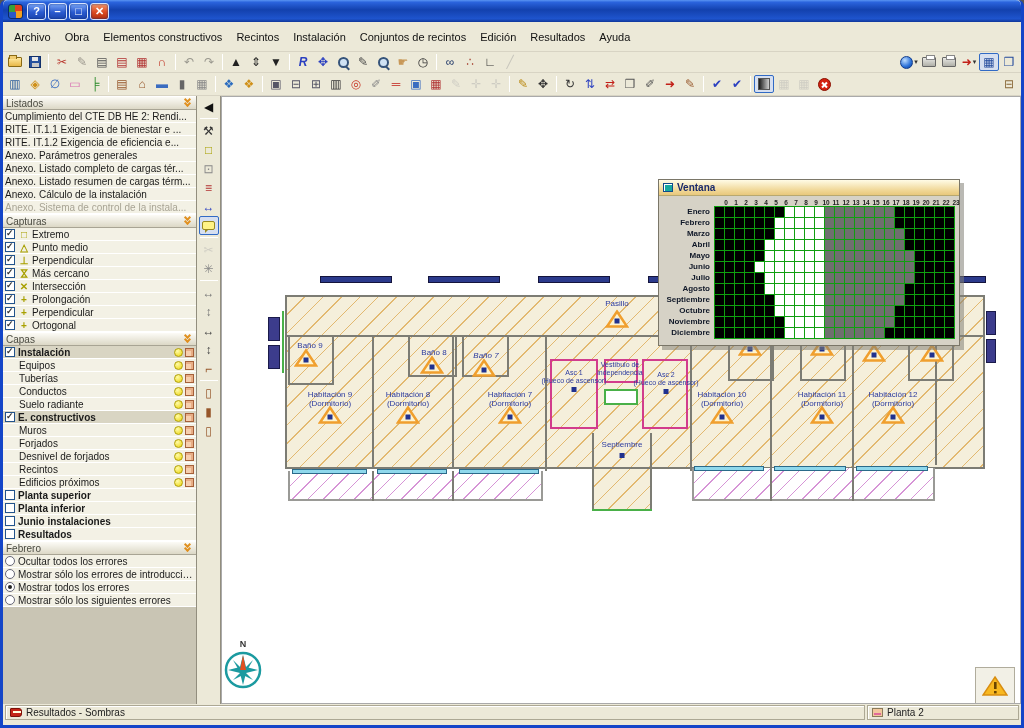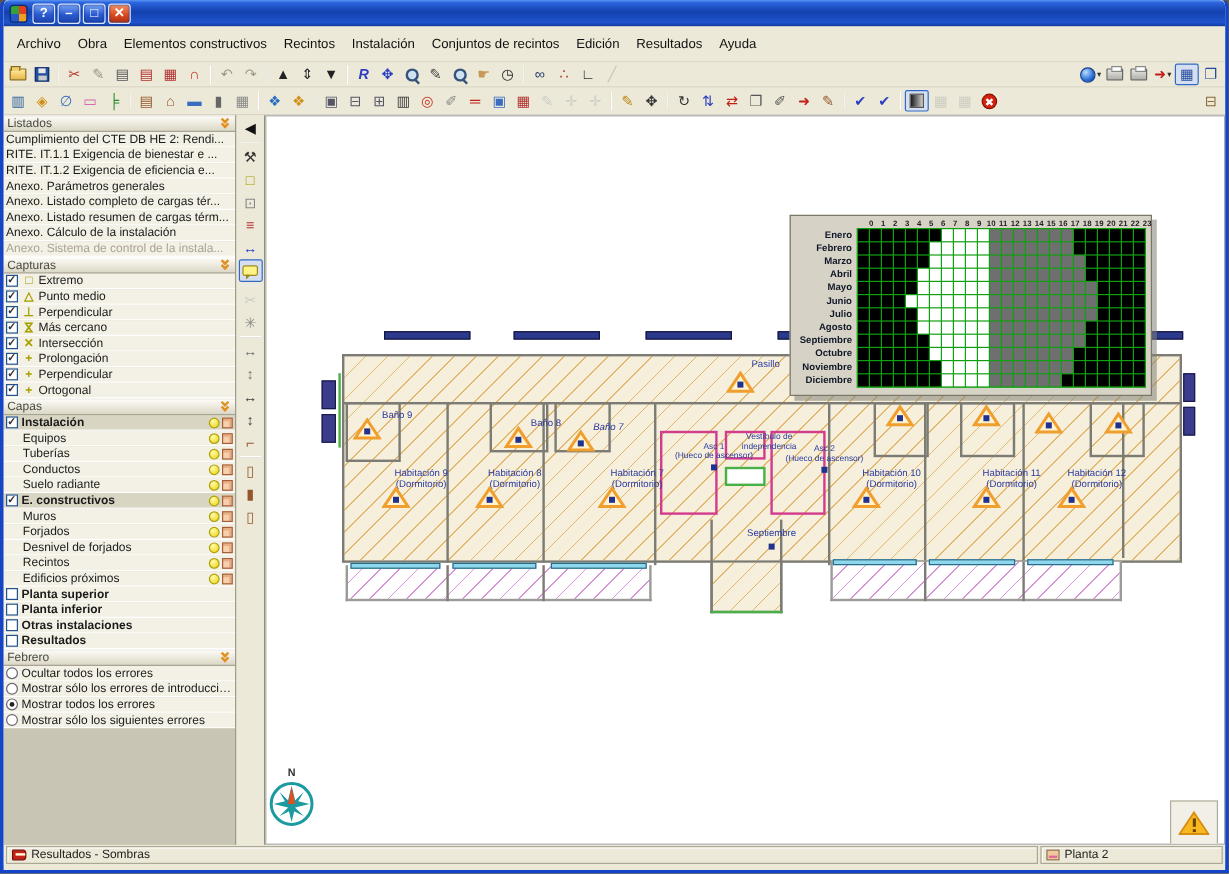--- a/index.html
+++ b/index.html
@@ -90,21 +90,21 @@
   .wv{width:2px;background:#7c7c74;}
   .wh{height:2px;background:#7c7c74;}
   .box{border:2px solid #7c7c74;}
   .box.pink{border-color:#d23c8c;}
   .box.green{border-color:#49b048;background:#fff;}
   .gl{height:2px;background:#49b048;}
   .gvl{width:2px;background:#49b048;}
   .wnavy{height:7px;background:#2b3a8c;border:1px solid #14143c;}
   .wcyan{height:5px;background:#8fd8ec;border:1px solid #2a6a8a;}
   .bnavy{background:#3c3c8c;border:1px solid #1a1a4a;}
-  .plab{position:absolute;transform:translate(-50%,0);text-align:center;color:#2b3a9e;font-size:8px;line-height:8.5px;white-space:nowrap;z-index:5;margin-left:21px;}
+  .plab{position:absolute;transform:translate(-50%,0);text-align:center;color:#2b3a9e;font-size:8px;line-height:8.5px;white-space:nowrap;z-index:5;}
   .plab.tiny{font-size:7px;line-height:7.5px;}
   .bsq{width:5px;height:5px;background:#20318f;margin:3px auto 0;}
   .wtri{position:absolute;transform:translate(-50%,-50%);z-index:6;}
   .warn-btn{position:absolute;width:40px;height:38px;background:#f2f0e6;border:1px solid #b0ac9c;display:flex;align-items:center;justify-content:center;}
   
   .vpopup{position:absolute;width:302px;background:#d6d2c6;border:1px solid #7a7668;box-shadow:4px 4px 0 rgba(130,128,118,.55);z-index:20;}
   .vp-title{height:16px;display:flex;align-items:center;gap:4px;padding:0 4px;background:linear-gradient(180deg,#fffbe6,#f0d695 70%,#e8c87c);border-bottom:1px solid #b8a870;color:#1a2a6a;font-size:10px;font-weight:bold;}
   .vp-body{padding:3px 4px 6px 0;}
   .vp-hours{display:grid;grid-template-columns:repeat(24,10px);margin-left:62px;font-size:6.5px;font-weight:bold;color:#222;text-align:center;}
   .vp-grid-wrap{display:flex;}
@@ -547,21 +547,21 @@
           <div class="srow bold">
             <span class="cb"></span>
             <span class="lbl">Planta superior</span>
           </div>
           <div class="srow bold">
             <span class="cb"></span>
             <span class="lbl">Planta inferior</span>
           </div>
           <div class="srow bold">
             <span class="cb"></span>
-            <span class="lbl">Otras instalaciones</span>
+            <span class="lbl">Junio instalaciones</span>
           </div>
           <div class="srow bold">
             <span class="cb"></span>
             <span class="lbl">Resultados</span>
           </div>
         </div>
       <div class="phead">
           <span class="t">Febrero</span>
           <span class="chev">
             <i></i>
@@ -822,20 +822,24 @@
 
       <div class="warn-btn" style="left:753px;top:570px;">
         <svg width="26" height="22" viewBox="0 0 26 22">
           <polygon points="13,2 25,20 1,20" fill="#f8b820" stroke="#d88d10" stroke-width="1.5"></polygon>
           <rect x="12" y="7" width="2.6" height="7" fill="#6a4400"></rect>
           <rect x="12" y="16" width="2.6" height="2.4" fill="#6a4400"></rect>
         </svg>
       </div>
 
       <div class="vpopup" style="left:436px;top:82px;">
+        <div class="vp-title">
+          <span class="cssic ic-vgrid"></span>
+          <span>Ventana</span>
+        </div>
         <div class="vp-body">
           <div class="vp-hours" id="vp-hours">
               <span>0</span>
               <span>1</span>
               <span>2</span>
               <span>3</span>
               <span>4</span>
               <span>5</span>
               <span>6</span>
               <span>7</span>

